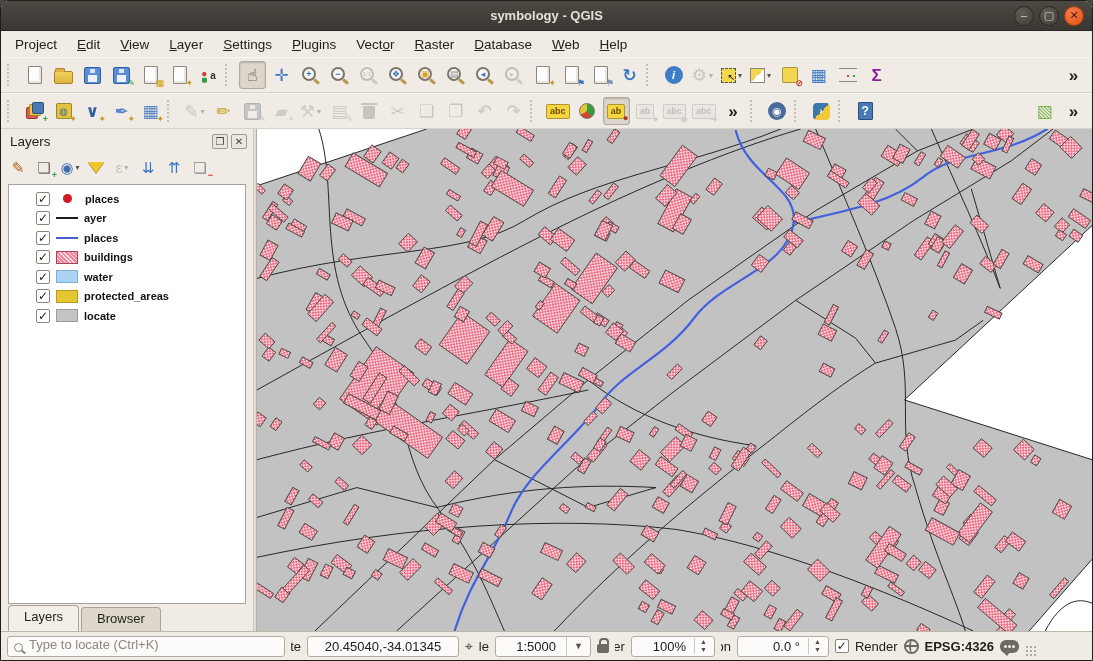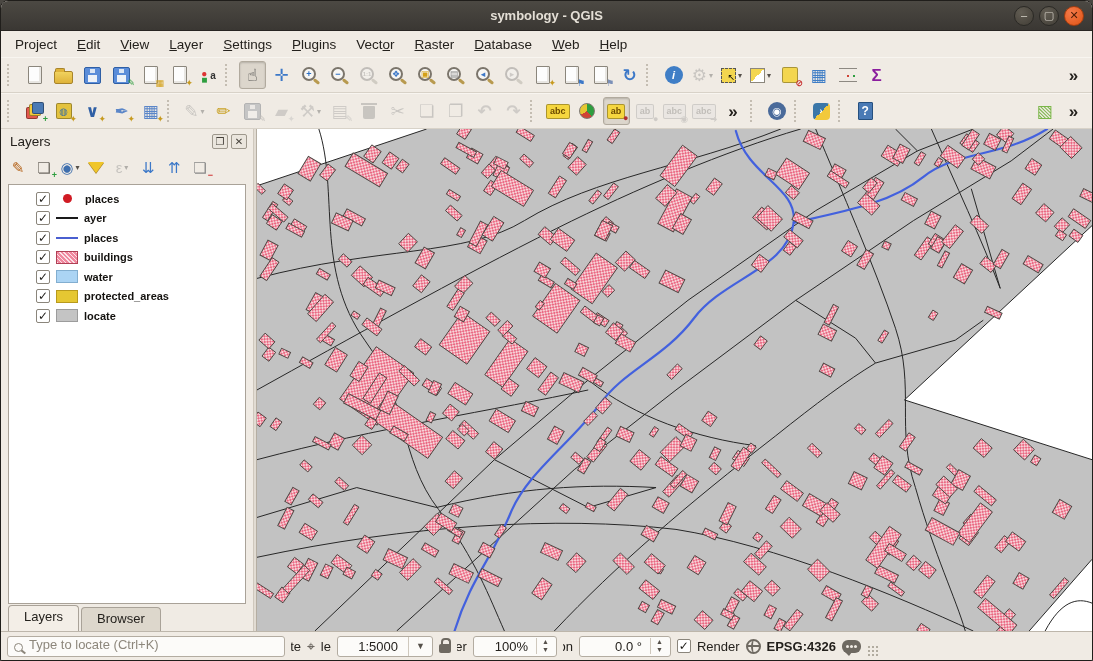--- a/index.html
+++ b/index.html
@@ -827,20 +827,23 @@
         </svg>
     </div>
   </div>
 
   <div class="statusbar">
     <div class="locator">
       <span class="mini-mag"></span>
       <span>Type to locate (Ctrl+K)</span>
     </div>
     <span class="clip-label">Coordinate</span>
+    <div class="sfield" style="width:152px;justify-content:center">
+      <span>20.45040,-34.01345</span>
+    </div>
     <span style="font-size:14px;color:#55504a">⌖</span>
     <span class="clip-label">Scale</span>
     <div class="sfield" style="width:96px">
       <span class="val">1:5000</span>
       <span class="combo-arrow">▼</span>
     </div>
     <span class="ic-lock"></span>
     <span class="clip-label">Magnifier</span>
     <div class="sfield" style="width:84px">
       <span class="val">100%</span>

